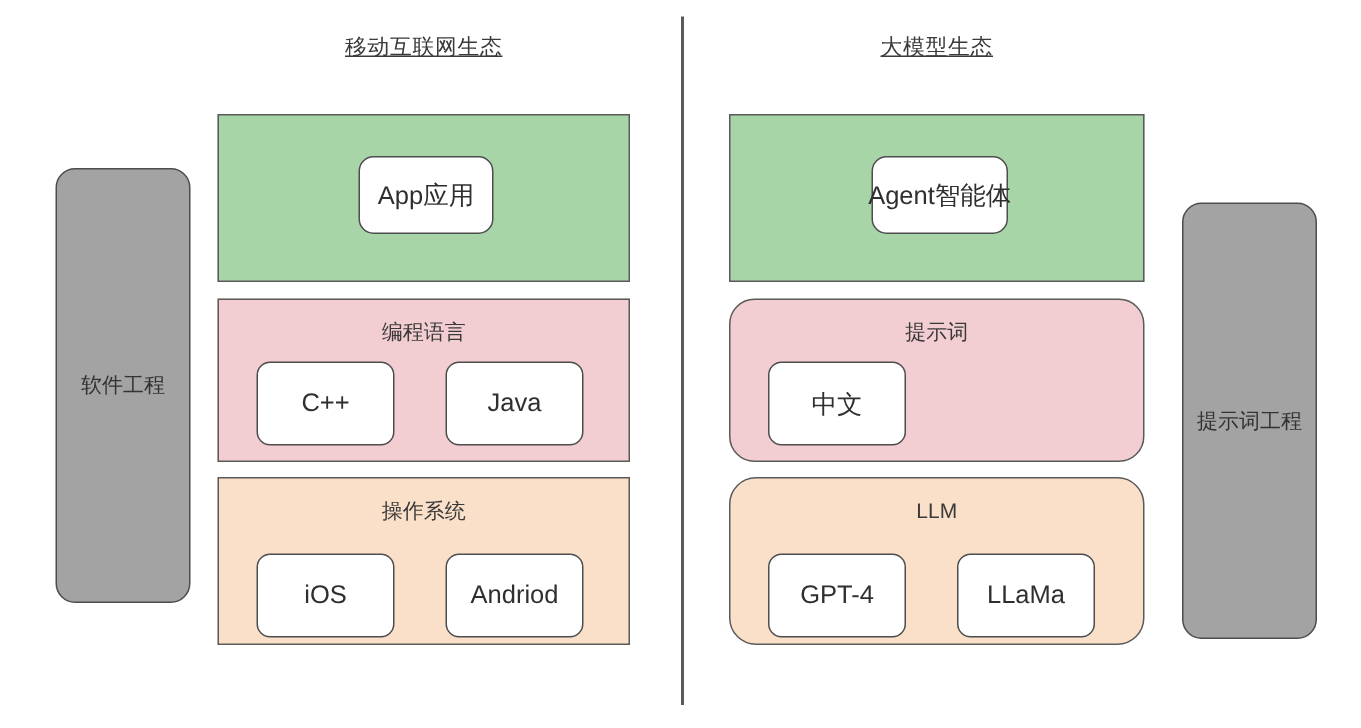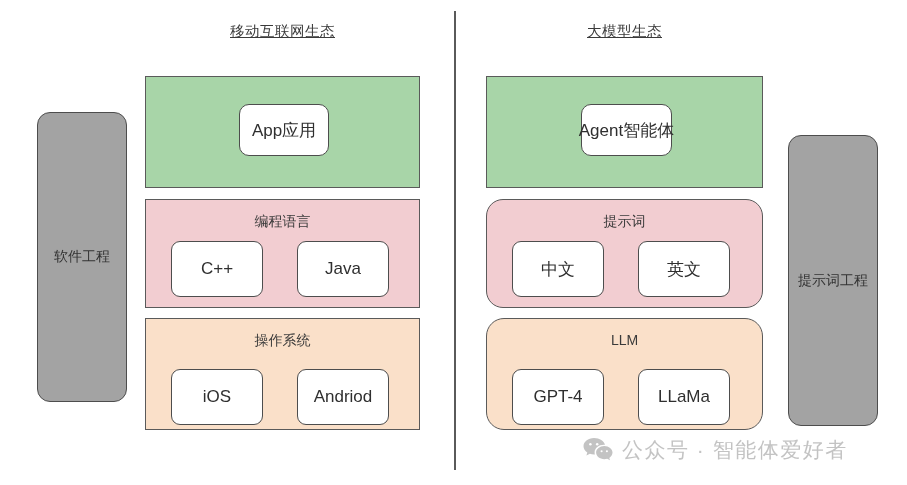--- a/index.html
+++ b/index.html
@@ -159,44 +159,30 @@
     <div class="chip pair slot-b">
       <span>Andriod</span>
     </div>
   </div>
 
   <div class="layer pink" id="layer-r-prompt">
     <div class="layer-title">提示词</div>
     <div class="chip pair slot-a">
       <span>中文</span>
     </div>
-    <div class="chip pair slot-b">
-      <span>英文</span>
-    </div>
   </div>
 
   <div class="layer orange" id="layer-r-llm">
     <div class="layer-title">LLM</div>
     <div class="chip pair slot-a">
       <span>GPT-4</span>
     </div>
     <div class="chip pair slot-b">
       <span>LLaMa</span>
     </div>
   </div>
 
   <div class="pillar" id="pillar-right">
     <span>提示词工程</span>
   </div>
 
-  <div id="watermark">
-    <svg id="wechat-icon" width="30" height="26" viewBox="0 0 30 26">
-      <path fill="#c3c3c3" d="M11 1C5 1 0.5 4.7 0.5 9.2c0 2.5 1.5 4.8 3.8 6.3L3.4 18.6l3.5-1.8c1.2 0.4 2.6 0.6 4.1 0.6 0.3 0 0.6 0 0.9 0-0.2-0.6-0.3-1.3-0.3-2 0-4.2 4.2-7.6 9.4-7.6 0.3 0 0.7 0 1 0C21.2 4 16.6 1 11 1z"></path>
-      <circle fill="#ffffff" cx="7.4" cy="7.3" r="1.25"></circle>
-      <circle fill="#ffffff" cx="14.2" cy="7.3" r="1.25"></circle>
-      <path fill="#c3c3c3" d="M29.5 15.6c0-3.6-3.7-6.6-8.2-6.6s-8.2 3-8.2 6.6c0 3.6 3.7 6.6 8.2 6.6 1 0 2-0.2 2.9-0.4l2.8 1.5-0.7-2.4c1.9-1.2 3.2-3.1 3.2-5.3z"></path>
-      <circle fill="#ffffff" cx="18.6" cy="14.2" r="1.05"></circle>
-      <circle fill="#ffffff" cx="23.9" cy="14.2" r="1.05"></circle>
-    </svg>
-    <span>公众号 · 智能体爱好者</span>
-  </div>
 
 </div>
 
 </body></html>

